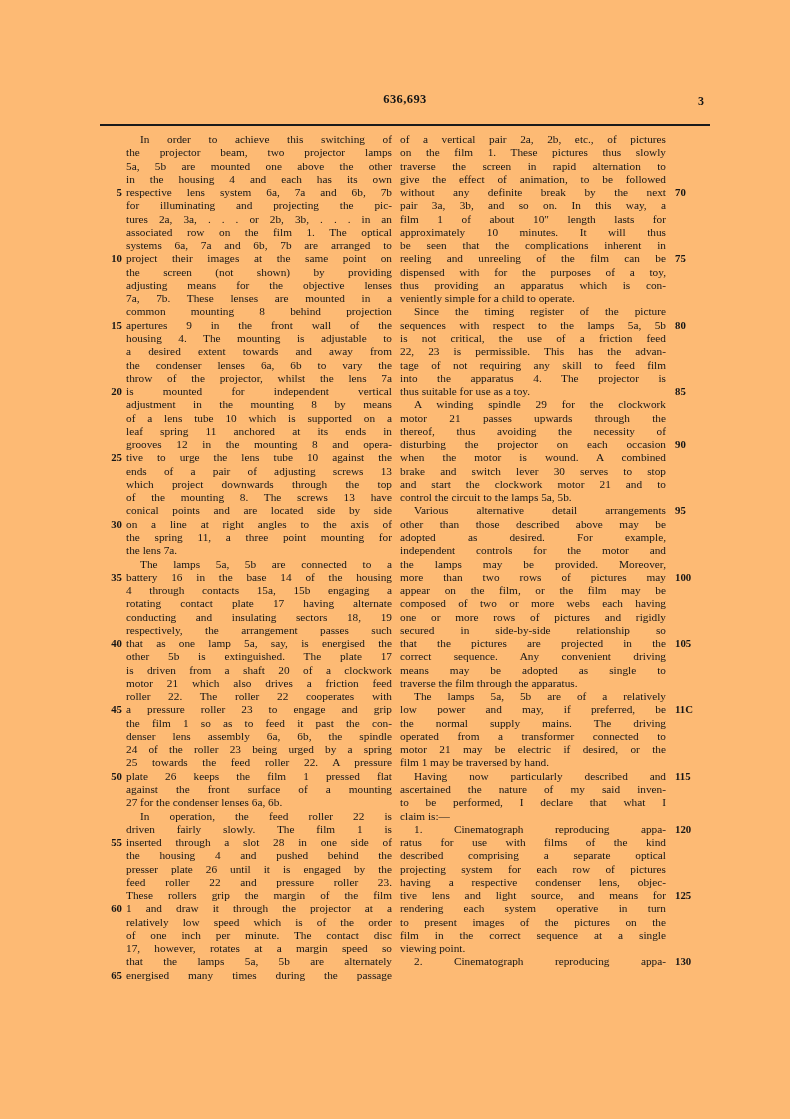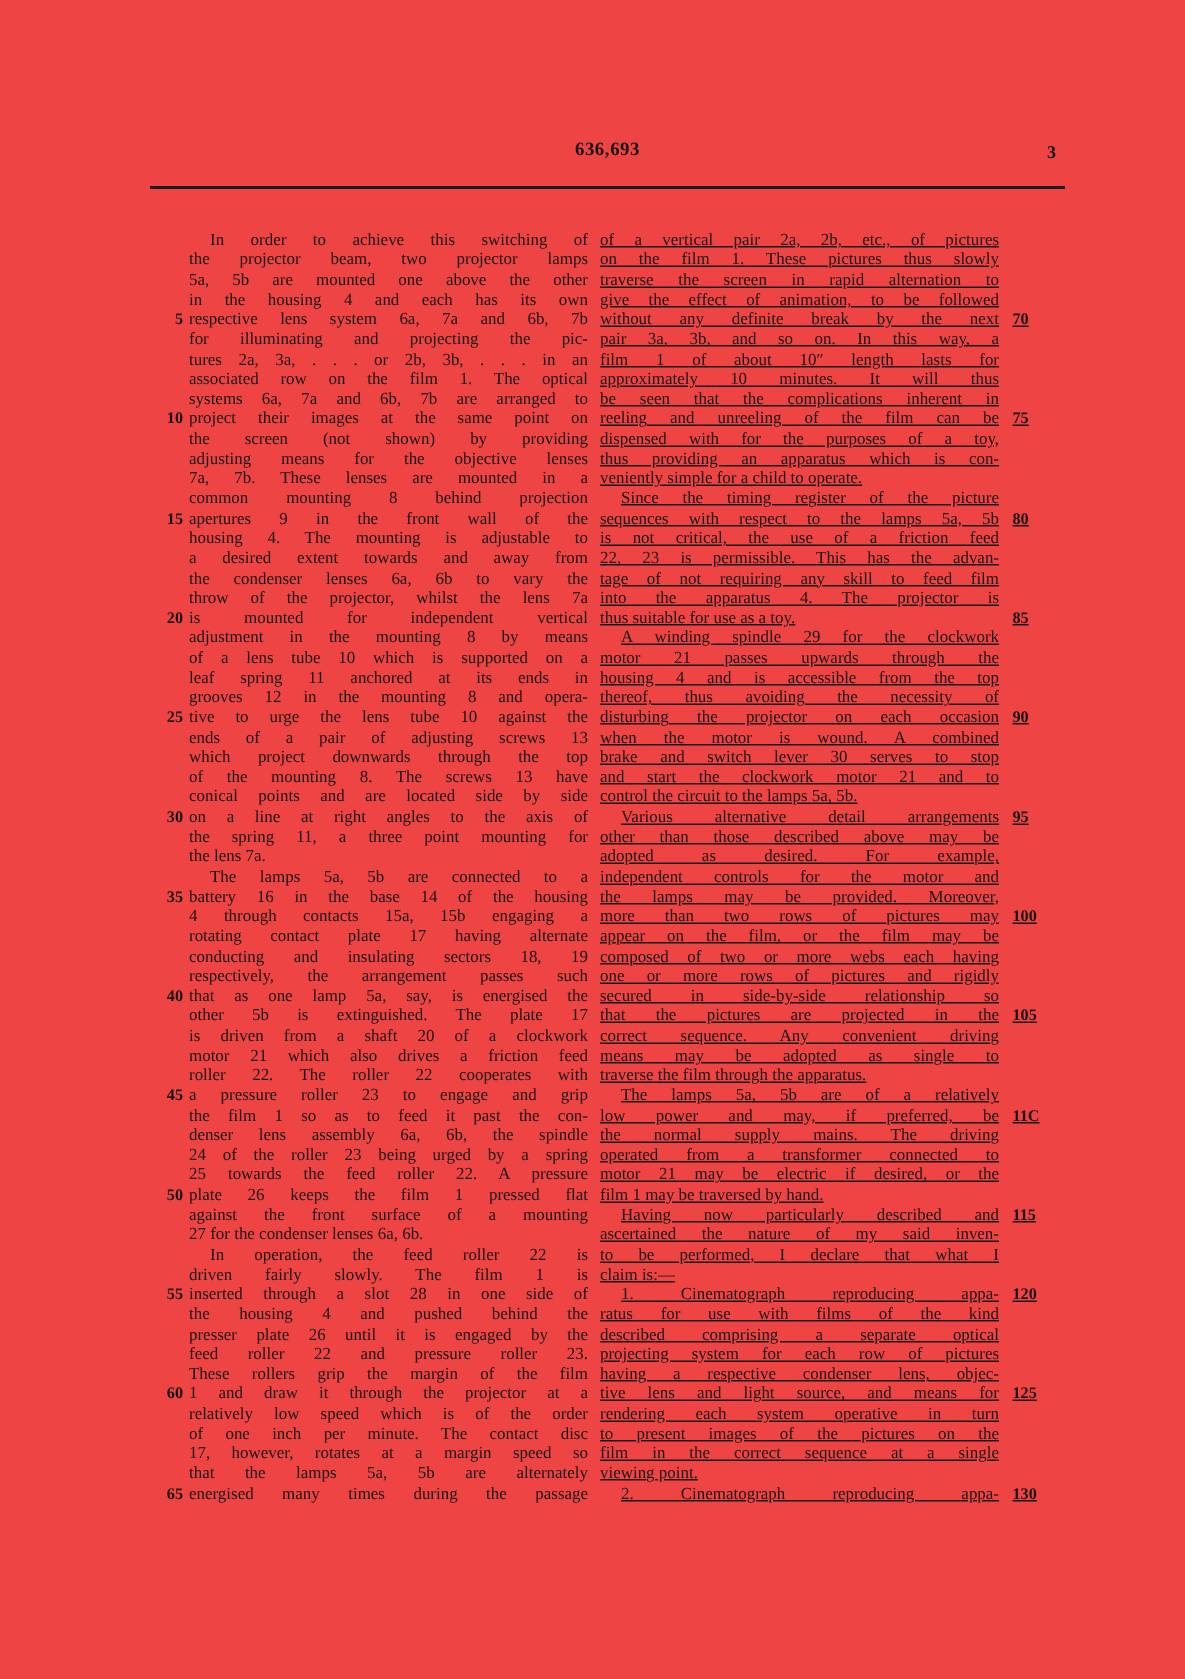--- a/index.html
+++ b/index.html
@@ -1,46 +1,46 @@
 <!DOCTYPE html>
 <html><head>
 <meta charset="utf-8">
 <style>
   html,body { margin:0; padding:0; background:#e8e8e8; }
   .page {
     position:relative;
     width:790px; height:1119px;
-    background:#ef4444;
+    background:#fdba74;
     font-family:"Liberation Serif", serif;
     color:#161616;
     overflow:hidden;
   }
   .hdr {
     position:absolute; top:92px; left:100px; width:610px; height:22px;
   }
   .patent-number {
     position:absolute; left:0; right:0; text-align:center;
     font-size:12.5px; font-weight:700; letter-spacing:.4px;
   }
   .page-number {
     position:absolute; right:6px; top:2px;
     font-size:12px; font-weight:700;
   }
   .rule {
     position:absolute; top:124px; left:100px; width:610px; height:2px;
     background:#1b1b1b; border:none; margin:0;
   }
   .columns {
-    position:absolute; top:154px; left:100px; width:612px;
+    position:absolute; top:133px; left:100px; width:612px;
     display:flex;
     font-size:11.3px; line-height:13.26px;
   }
   .col { display:block; }
   .col-left  { width:292px; margin-right:8px; }
-  .col-right { width:312px;text-decoration:underline; }
+  .col-right { width:312px; }
   .line { display:flex; }
   .num {
     font-weight:700; font-size:10.8px;
     white-space:nowrap;
   }
   .col-left  .num { flex:0 0 26px; text-align:right; padding-right:4px; box-sizing:border-box; }
   .col-right .num { flex:0 0 46px; order:2; text-align:left; padding-left:9px; box-sizing:border-box; }
   .txt {
     flex:1 1 auto; min-width:0;
     text-align:justify; text-align-last:justify;
@@ -401,21 +401,20 @@
         <div class="line">
           <span class="num"></span>
           <span class="txt ind">A winding spindle 29 for the clockwork</span>
         </div>
         <div class="line">
           <span class="num"></span>
           <span class="txt">motor 21 passes upwards through the</span>
         </div>
         <div class="line">
           <span class="num"></span>
-          <span class="txt">housing 4 and is accessible from the top</span>
         </div>
         <div class="line">
           <span class="num"></span>
           <span class="txt">thereof, thus avoiding the necessity of</span>
         </div>
         <div class="line">
           <span class="num">90</span>
           <span class="txt">disturbing the projector on each occasion</span>
         </div>
         <div class="line">

